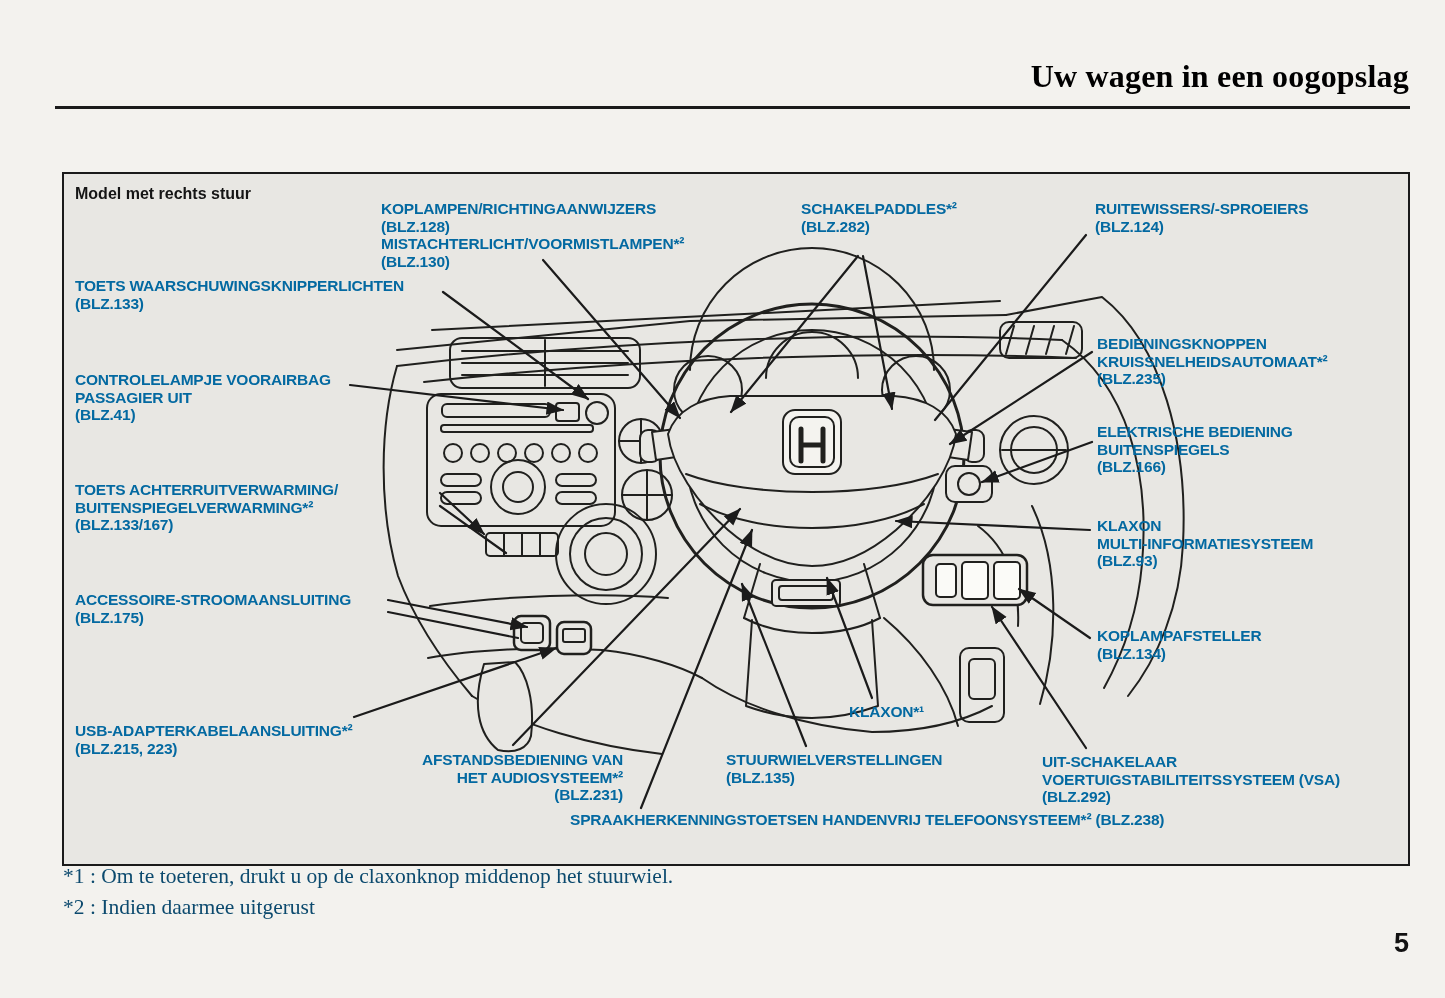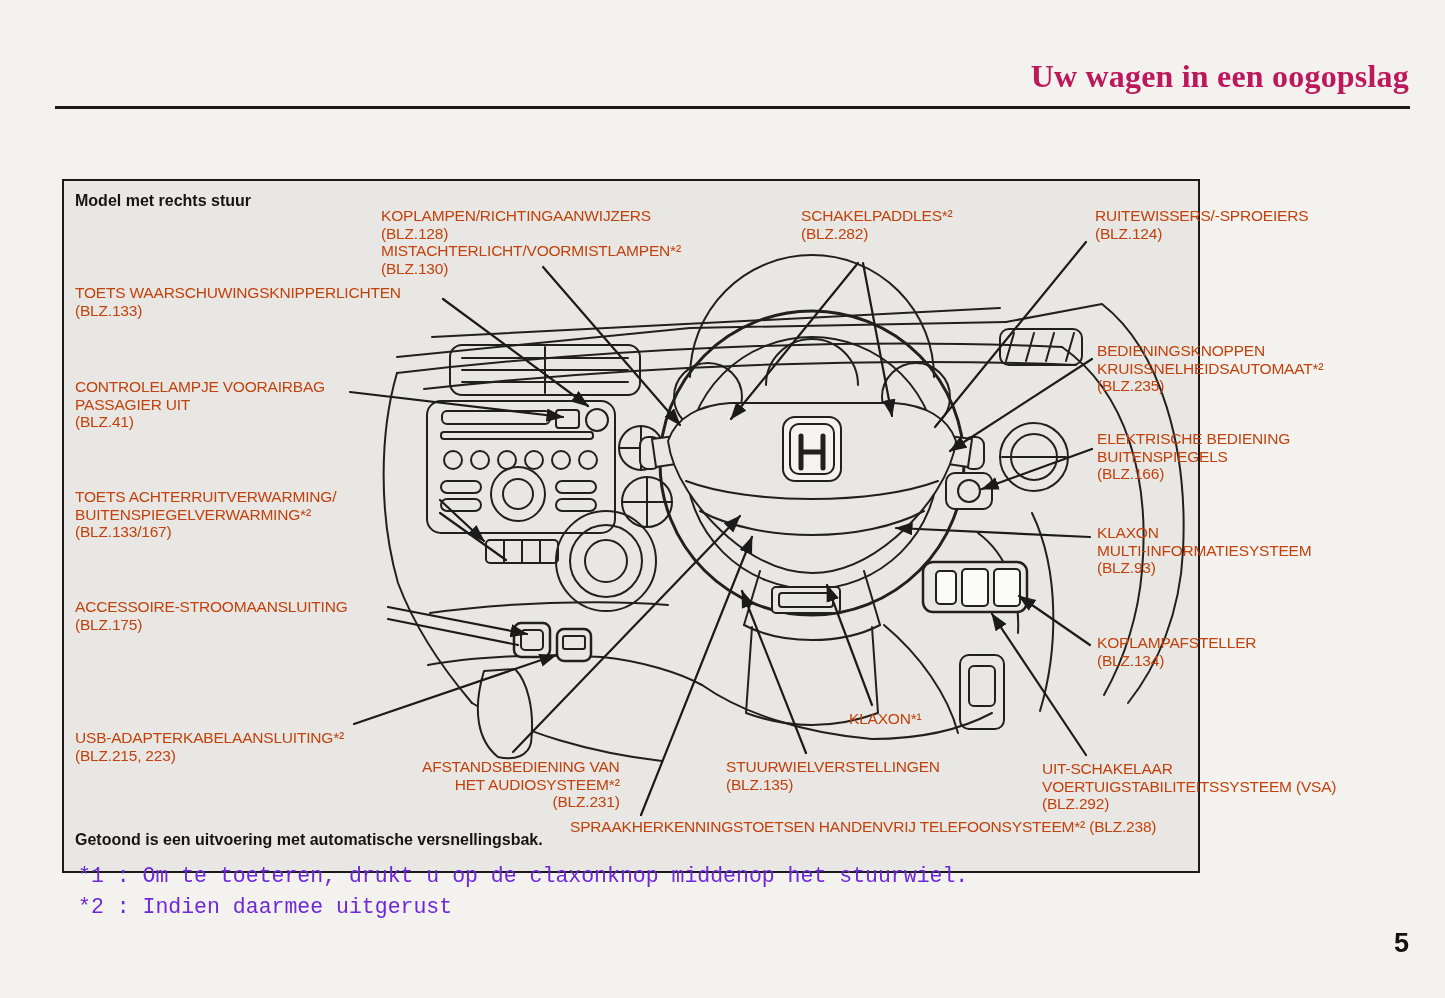--- a/index.html
+++ b/index.html
@@ -7,49 +7,49 @@
     position:relative;
     width:1445px;height:998px;
     background:#f3f2ee;
     font-family:"Liberation Sans",sans-serif;
     color:#171717;
     overflow:hidden;
   }
   .header-title{
     position:absolute;right:36px;top:58px;
     font-family:"Liberation Serif",serif;
-    font-weight:700;font-size:32px;color:#be185d;
+    font-weight:700;font-size:32px;color:#000000;
     letter-spacing:0.2px;white-space:nowrap;
   }
   .header-rule{
     position:absolute;left:55px;top:106px;width:1355px;height:2.5px;
     background:#1a1a1a;
   }
   .diagram-box{
-    position:absolute;left:62px;top:179px;width:1138px;height:694px;
+    position:absolute;left:62px;top:172px;width:1348px;height:694px;
     border:2.5px solid #1a1a1a;background:#e8e7e3;box-sizing:border-box;
   }
   .diagram-box svg{position:absolute;left:0;top:0;}
   .model-note{
     position:absolute;left:11px;top:11px;
     font-weight:700;font-size:16px;color:#151515;white-space:nowrap;
   }
   .diagram-caption{
     position:absolute;left:11px;top:650px;
     font-weight:700;font-size:16px;color:#151515;white-space:nowrap;
   }
   .callout{
     position:absolute;
-    font-weight:400;font-size:15.5px;line-height:17.5px;
-    letter-spacing:-0.2px;color:#c2410c;white-space:nowrap;
+    font-weight:700;font-size:15.5px;line-height:17.5px;
+    letter-spacing:-0.2px;color:#0369a1;white-space:nowrap;
   }
   .footnote{
-    position:absolute;left:78px;
-    font-family:Liberation Mono, monospace;
-    font-size:21.5px;color:#6d28d9;white-space:nowrap;
+    position:absolute;left:63px;
+    font-family:Liberation Serif, serif;
+    font-size:21.5px;color:#0c4a6e;white-space:nowrap;
   }
   .footnote-1{top:864px;}
   .footnote-2{top:895px;}
   .page-number{
     position:absolute;right:36px;top:928px;
     font-weight:700;font-size:27px;color:#121212;
   }
 </style>
 </head>
 <body>
@@ -296,18 +296,17 @@
       </div>
       <div class="callout" style="left: 978px; top: 579px;">
         <div>UIT-SCHAKELAAR</div>
         <div>VOERTUIGSTABILITEITSSYSTEEM (VSA)</div>
         <div>(BLZ.292)</div>
       </div>
       <div class="callout" style="left: 506px; top: 637px;">
         <div>SPRAAKHERKENNINGSTOETSEN HANDENVRIJ TELEFOONSYSTEEM*² (BLZ.238)</div>
       </div>
     </div>
-  <div class="diagram-caption">Getoond is een uitvoering met automatische versnellingsbak.</div>
 </div>
 
 <div class="footnote footnote-1">*1 : Om te toeteren, drukt u op de claxonknop middenop het stuurwiel.</div>
 <div class="footnote footnote-2">*2 : Indien daarmee uitgerust</div>
 <div class="page-number">5</div>
 
 </body></html>

